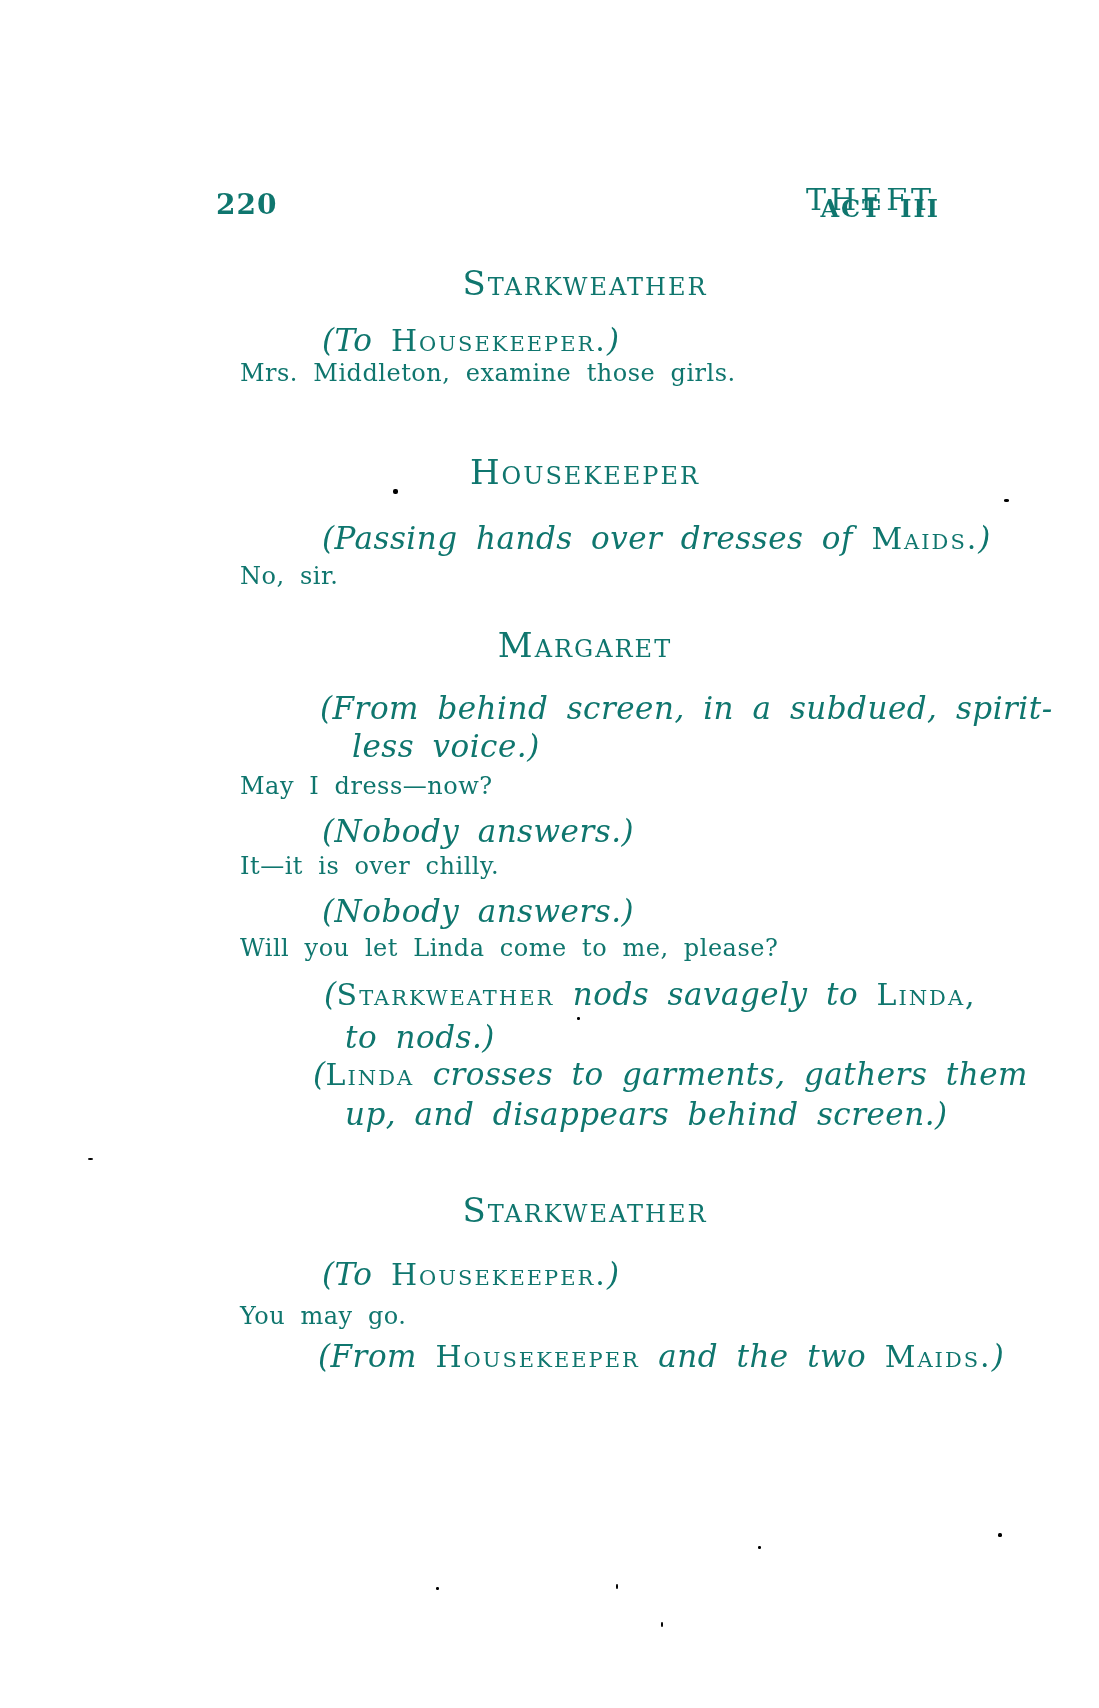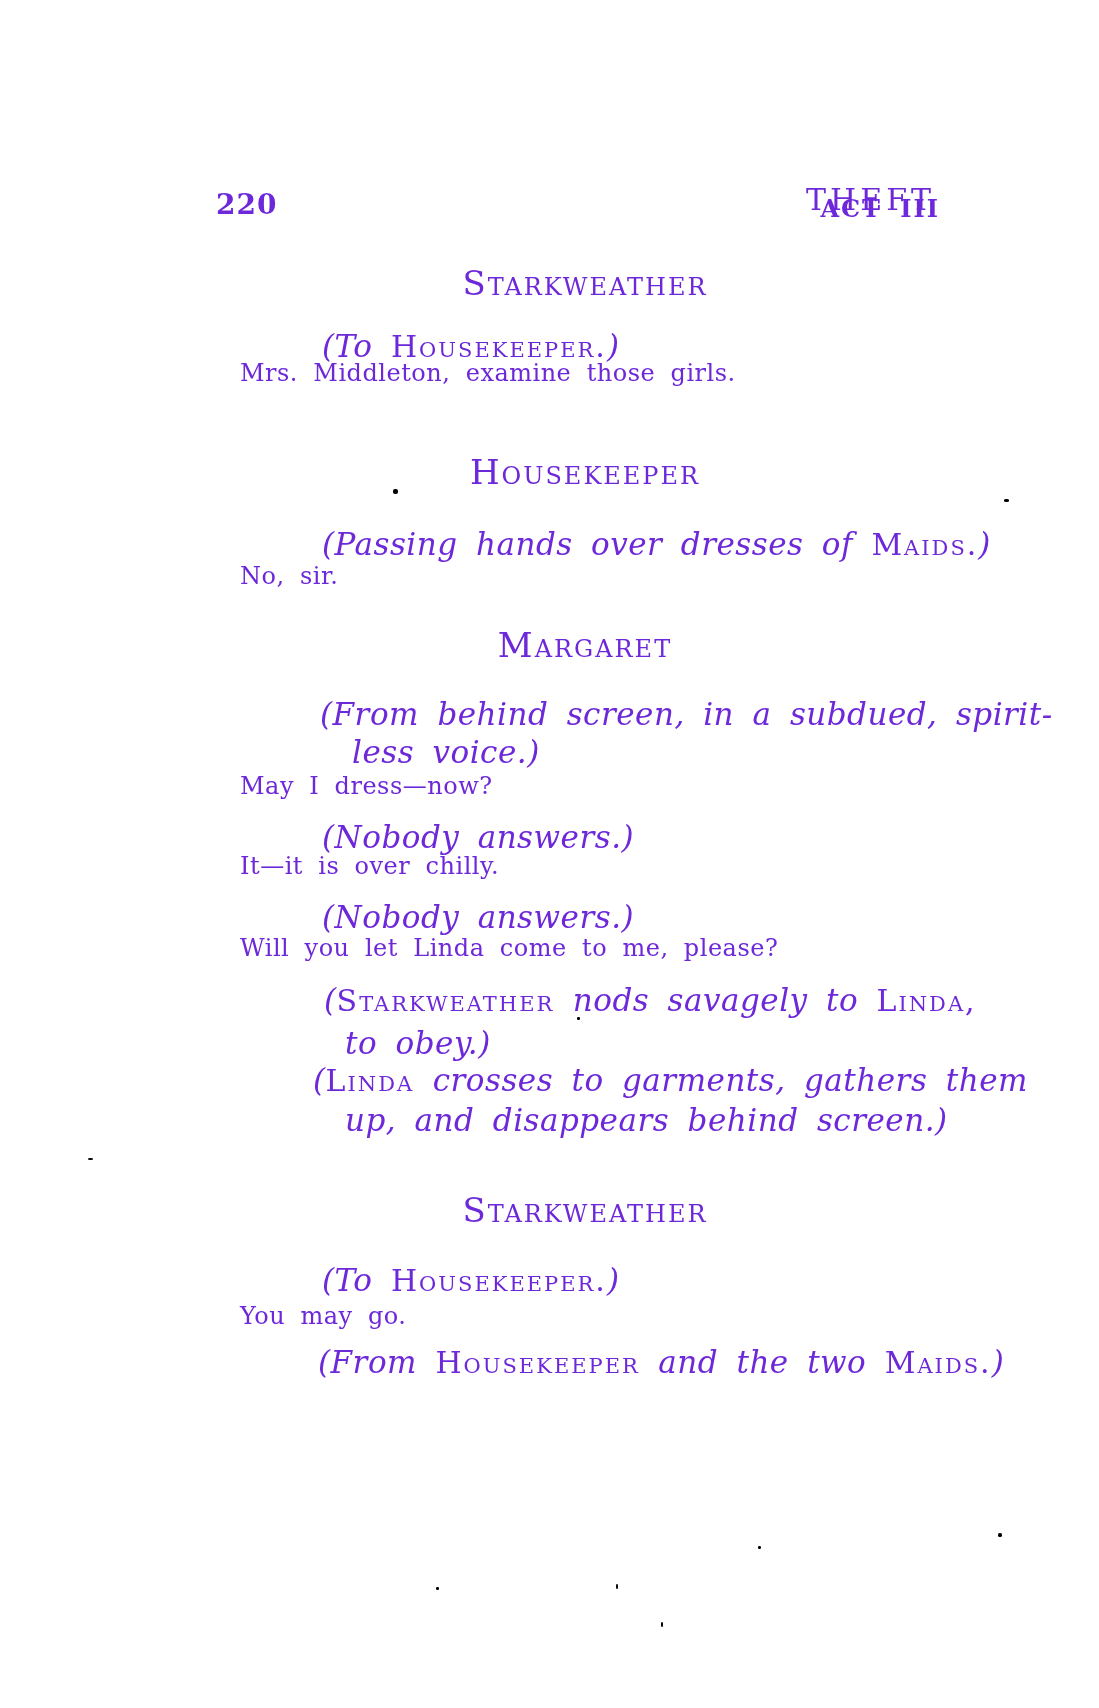--- a/index.html
+++ b/index.html
@@ -1,19 +1,19 @@
 <!DOCTYPE html>
 <html><head>
 <meta charset="utf-8">
 <style>
   html,body{margin:0;padding:0;background:#ffffff;}
   .page{
     position:relative;
     width:1099px;height:1708px;
-    background:#ffffff;color:#6d28d9;
+    background:#ffffff;color:#0f766e;
     font-family:"DejaVu Serif","Liberation Serif",serif;
     overflow:hidden;
   }
   .hdr-num{
     position:absolute;top:191px;left:216px;
     font-size:28px;font-weight:bold;letter-spacing:1px;line-height:1;
   }
   .hdr-title{
     position:absolute;top:185px;left:235px;width:700px;text-align:right;
     font-size:30px;letter-spacing:4px;line-height:1;
@@ -24,21 +24,21 @@
   }
   .heading{
     position:absolute;left:235px;width:700px;text-align:center;
     font-variant:small-caps;font-size:34px;letter-spacing:2px;line-height:1;
   }
   .dia{
     position:absolute;font-size:24px;letter-spacing:0.5px;word-spacing:0.3em;
     white-space:nowrap;line-height:1;
   }
   .dir{
-    position:absolute;font-size:31px;white-space:nowrap;line-height:1;margin-top:6px;
+    position:absolute;font-size:31px;white-space:nowrap;line-height:1;
   }
   .it{font-style:italic;letter-spacing:0.5px;word-spacing:0.26em;}
   .scn{
     font-style:normal;font-variant:small-caps;
     font-size:30px;letter-spacing:2px;
   }
   .speck{position:absolute;background:#000;border-radius:40%;}
 </style>
 </head>
 <body>
@@ -70,21 +70,21 @@
 
   <div class="dir" style="top:816px;left:322px"><span class="it">(Nobody answers.)</span></div>
 
   <div class="dia" style="top:854px;left:240px">It—it is over chilly.</div>
 
   <div class="dir" style="top:896px;left:322px"><span class="it">(Nobody answers.)</span></div>
 
   <div class="dia" style="top:936px;left:240px">Will you let Linda come to me, please?</div>
 
   <div class="dir" style="top:979px;left:324px"><span class="it">(</span><span class="scn">Starkweather</span><span class="it"> nods savagely to </span><span class="scn">Linda,</span></div>
-  <div class="dir" style="top:1022px;left:345px"><span class="it">to obey.)</span></div>
+  <div class="dir" style="top:1022px;left:345px"><span class="it">to nods.)</span></div>
 
   <div class="dir" style="top:1099px;left:345px"><span class="it">up, and disappears behind screen.)</span></div>
   <div class="dir" style="top:1059px;left:313px"><span class="it">(</span><span class="scn">Linda</span><span class="it"> crosses to garments, gathers them</span></div>
 
   <div class="heading" style="top:1193px">Starkweather</div>
 
   <div class="dir" style="top:1259px;left:322px"><span class="it">(To </span><span class="scn">Housekeeper.</span><span class="it">)</span></div>
 
   <div class="dia" style="top:1304px;left:240px">You may go.</div>
 

